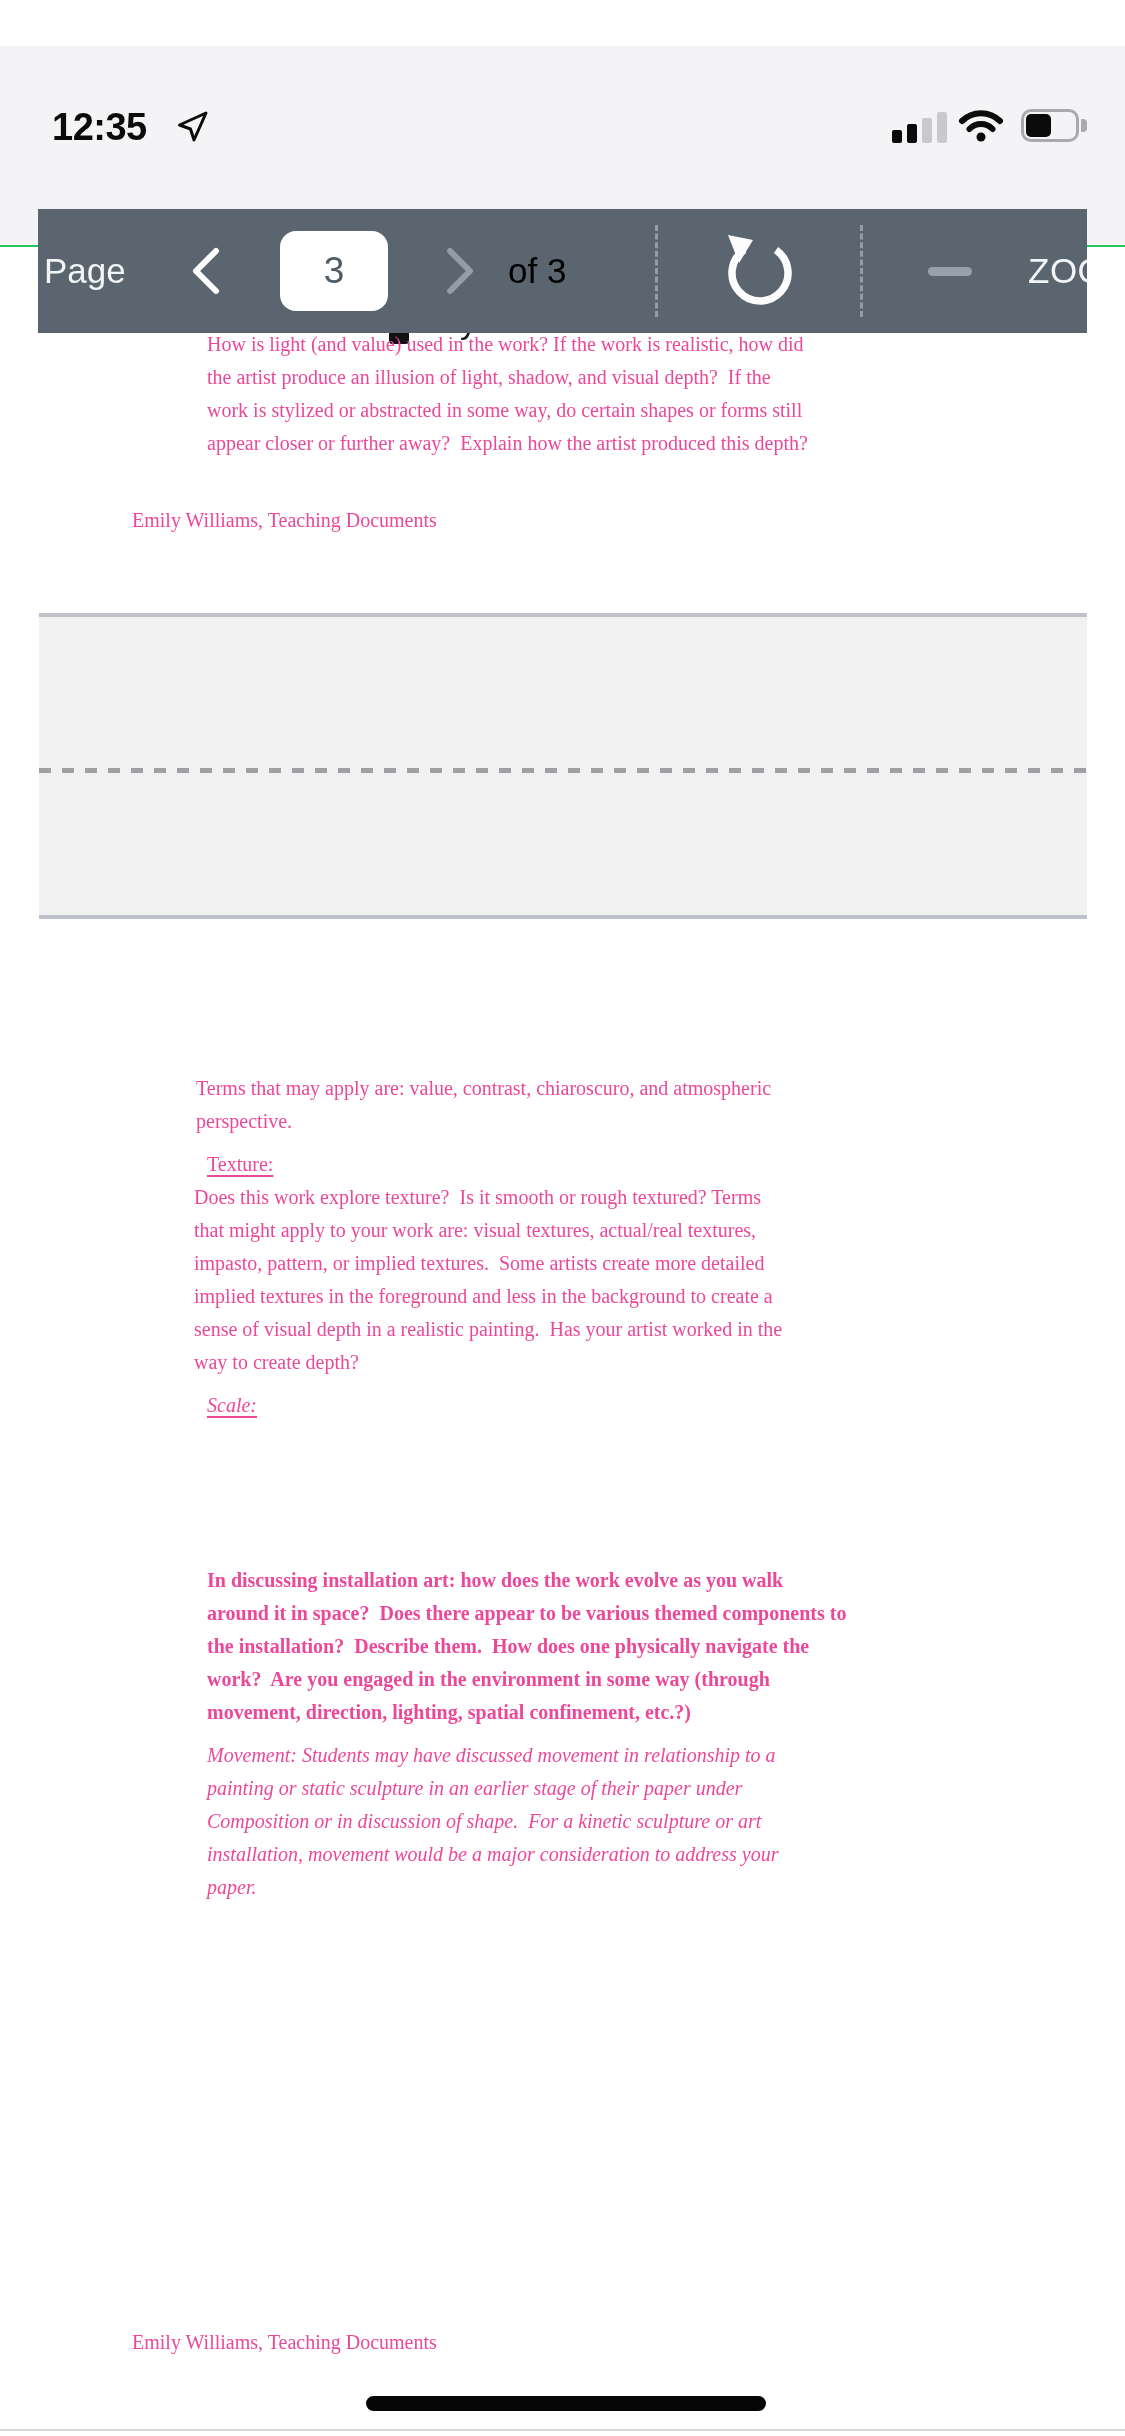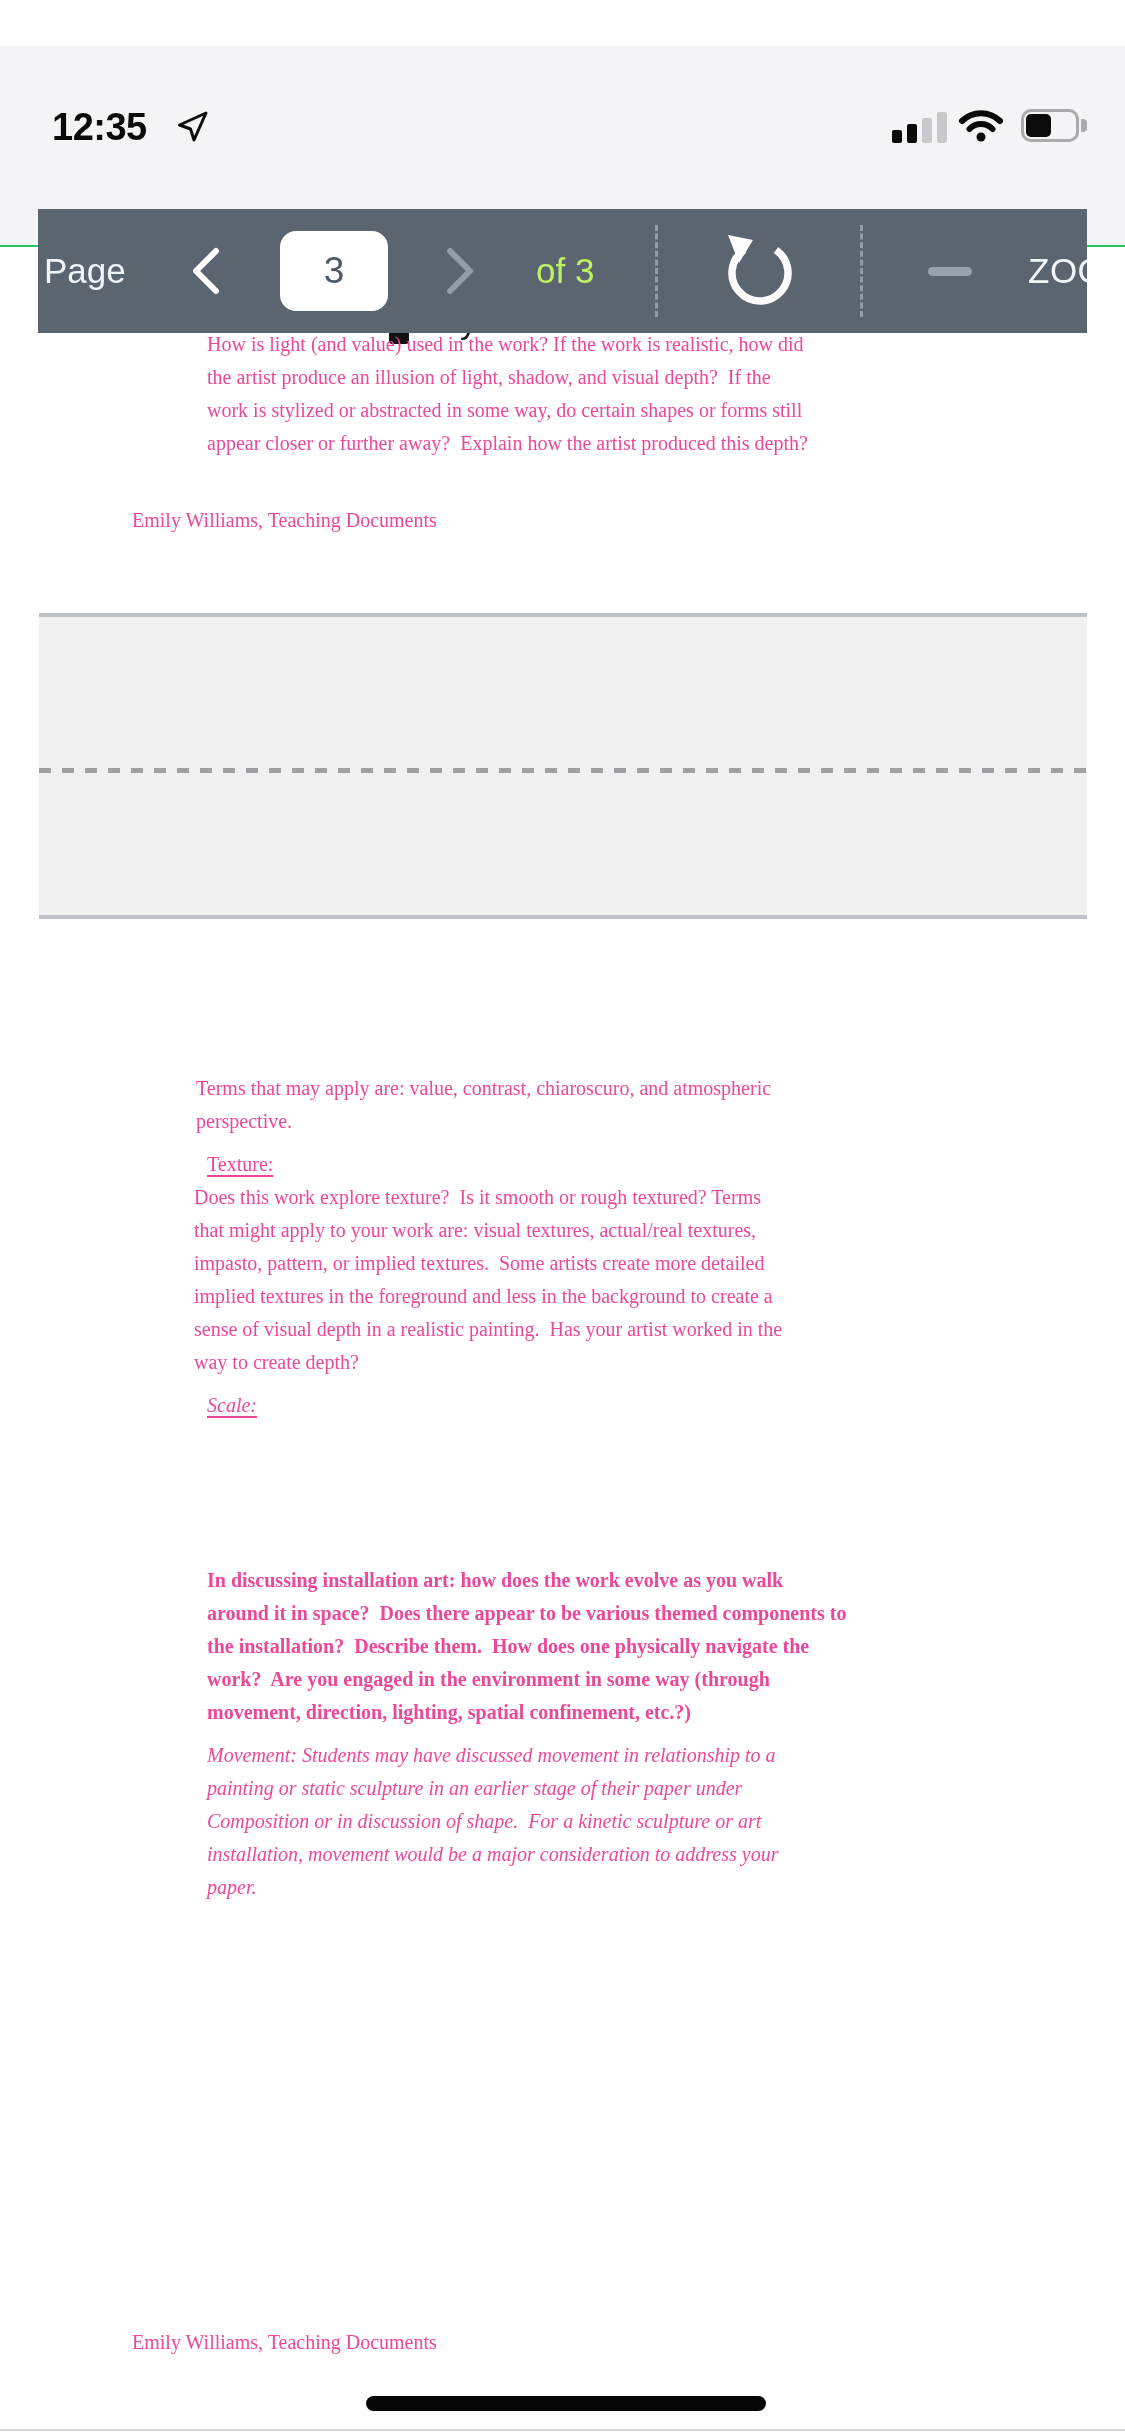--- a/index.html
+++ b/index.html
@@ -52,21 +52,21 @@
   .tb-vcenter { position:absolute; top:50%; transform:translateY(-50%); }
   #tb-page-label { left:6px; font-size:35px; color:#f2f5f7; }
   #tb-prev { left:152px; }
   #tb-page-input {
     position:absolute; left:242px; top:22px; width:108px; height:80px;
     border:none; border-radius:16px; background:#ffffff;
     text-align:center; font-size:37px; color:#4e5a66;
     font-family:"Liberation Sans", sans-serif;
   }
   #tb-next { left:406px; }
-  #tb-of-label { left:498px; font-size:35px; color:#bef264; }
+  #tb-of-label { left:470px; font-size:35px; color:#000000; }
   .tb-divider {
     position:absolute; top:16px; height:92px; width:0;
     border-left:3px dashed #939da6;
   }
   #tb-div1 { left:617px; }
   #tb-refresh { position:absolute; left:682px; top:22px; }
   #tb-div2 { left:822px; }
   #tb-zoom-out {
     position:absolute; left:890px; top:58px; width:44px; height:9px;
     border-radius:5px; background:#97a1ab;

